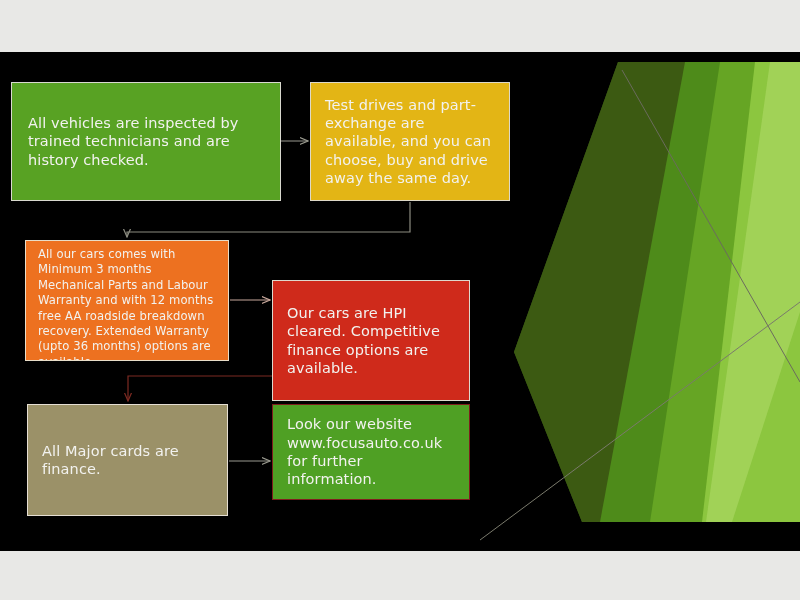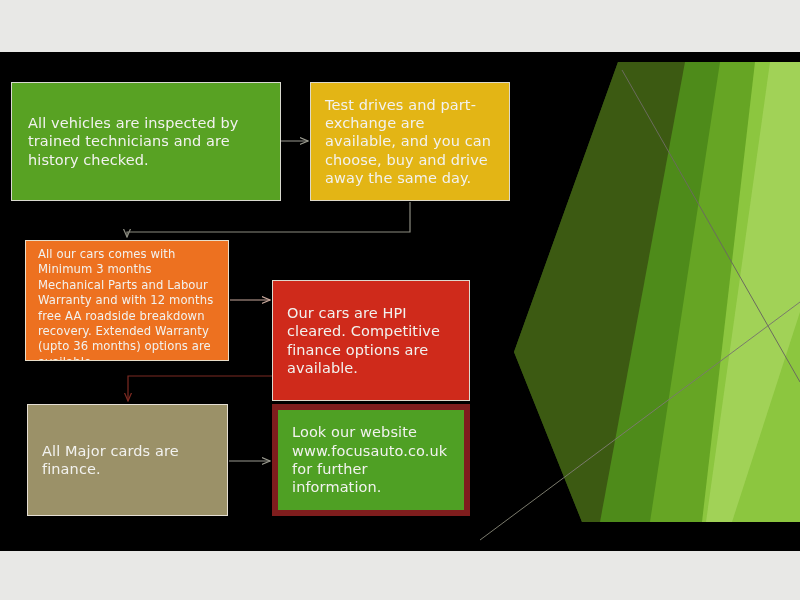--- a/index.html
+++ b/index.html
@@ -92,23 +92,23 @@
     margin-top: 40px;
   }
   .n-khaki {
     left: 27px; top: 352px; width: 201px; height: 112px;
     background: #9b9168;
     border: 1px solid #e5ded3;
     padding: 8px 14px;
     font-size: 14.5px;
   }
   .n-green2 {
-    left: 272px; top: 352px; width: 198px; height: 112px;
+    left: 272px; top: 352px; width: 198px; height: 96px;
     background: #4fa024;
-    border: 6px solid #7f1d1d;
+    border: 1px solid #7f1d1d;
     padding: 8px 14px;
     font-size: 14.5px;
   }
 
   
   #connectors {
     position: absolute;
     left: 0; top: 0;
     width: 800px; height: 499px;
     pointer-events: none;

